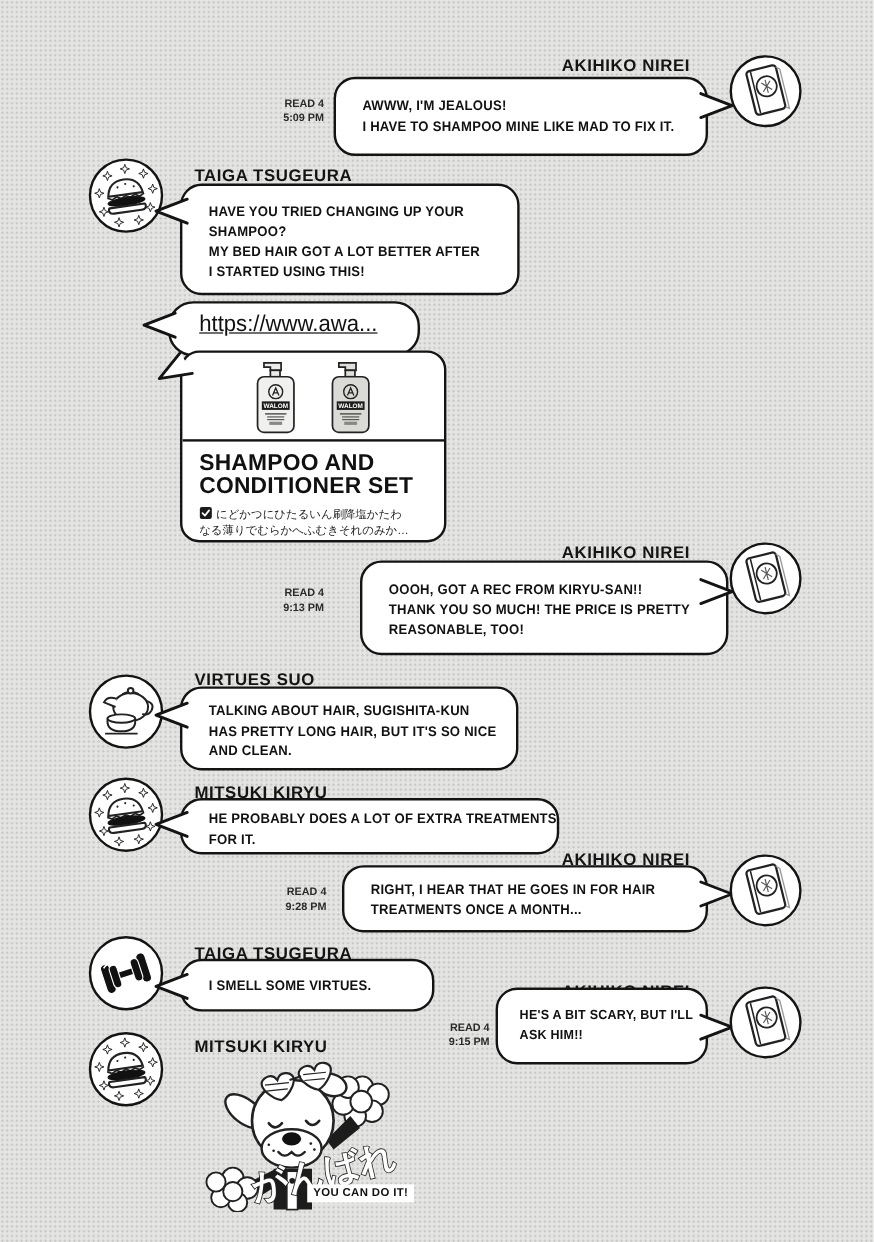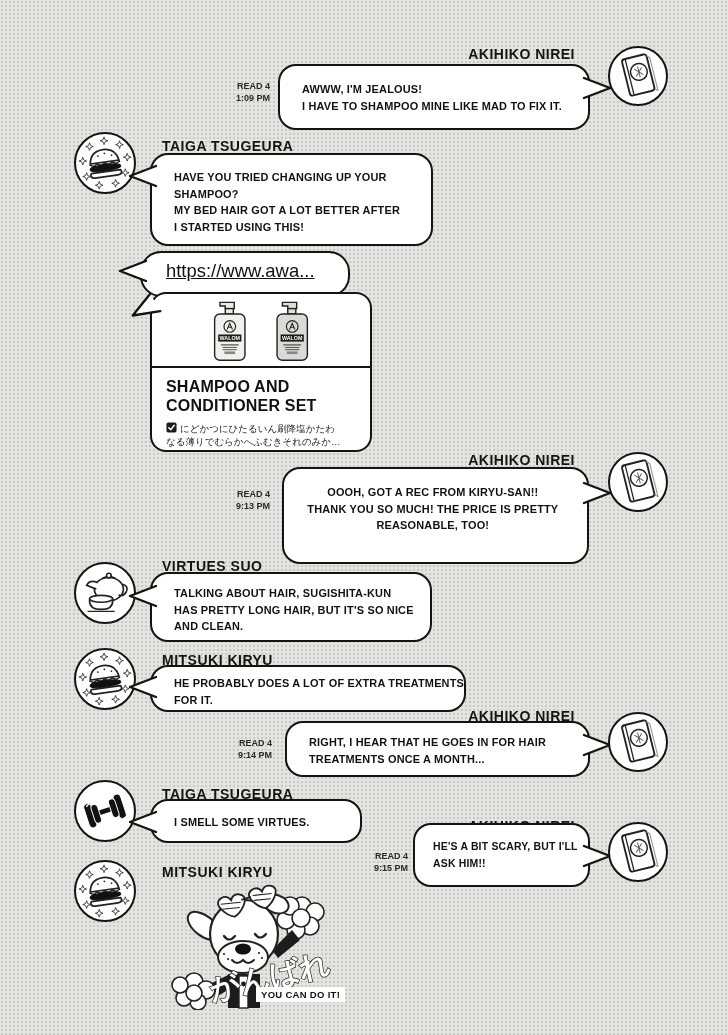--- a/index.html
+++ b/index.html
@@ -39,21 +39,21 @@
   }
   .avatar.lg{width:62px;height:62px;}
   .avatar svg{width:100%;height:100%;display:block;}
   .tail{position:absolute; width:30px; height:24px; overflow:visible;}
   .card{
     position:absolute; background:#fff; border:2.5px solid #141414;
     border-radius:16px; box-sizing:border-box; overflow:hidden;
   }
   .card-img{height:72px; border-bottom:2.5px solid #141414; display:flex; align-items:center; justify-content:center;}
   .card-body{padding:9px 12px 0 14px;}
-  .card-title{font-size:16px; font-weight:bold; line-height:19px; letter-spacing:.2px; white-space:nowrap;}
+  .card-title{font-size:19px; font-weight:bold; line-height:19px; letter-spacing:.2px; white-space:nowrap;}
   .card-desc{margin-top:7px; font-size:9.5px; line-height:13px; color:#222; white-space:nowrap;}
   .card-desc .cb{vertical-align:-1px; margin-right:3px;}
   .sticker{position:absolute;}
   .banner{
     position:absolute; background:#fff; padding:2px 5px; font-size:9.5px;
     font-weight:bold; letter-spacing:.3px; white-space:nowrap; color:#111;
   }
   
   #m0-name{right:153px; top:46px;}
   #m0-bubble{left:278px; top:64px; width:312px; height:66px; padding:15px 14px 0 22px;}
@@ -66,21 +66,21 @@
   #m1-bubble{left:150px; top:153px; width:283px; height:93px; padding:14px 12px 0 22px;}
   #m1-tail{left:128px; top:164px;}
 
   #m2-bubble{left:140px; top:251px; width:210px; height:46px; padding:7px 8px 0 24px; border-radius:21px;}
   #m2-tail{left:118px; top:259px;}
 
   #m3-card{left:150px; top:292px; width:222px; height:160px;}
   #m3-tail{left:129px; top:297px; transform:rotate(-30deg);}
 
   #m4-name{right:153px; top:452px;}
-  #m4-bubble{left:282px; top:467px; width:307px; height:97px; padding:15px 14px 0 22px;text-align:center;}
+  #m4-bubble{left:300px; top:467px; width:307px; height:79px; padding:15px 14px 0 22px;}
   #m4-meta{right:458px; top:488px;}
   #m4-tail{left:582px; top:481px;}
   #m4-avatar{left:608px; top:452px;}
 
   #m5-avatar{left:74px; top:562px;}
   #m5-name{left:162px; top:558px;}
   #m5-bubble{left:150px; top:572px; width:282px; height:70px; padding:11px 12px 0 22px;}
   #m5-tail{left:128px; top:584px;}
 
   #m6-avatar{left:74px; top:648px;}
@@ -188,21 +188,21 @@
       <symbol id="icon-checkbox" viewBox="0 0 12 12">
         <rect x="0.5" y="0.5" width="11" height="11" rx="2" fill="#1c1c1c"></rect>
         <path d="M3,6.2 L5.2,8.4 L9,3.6" fill="none" stroke="#fff" stroke-width="1.6" stroke-linecap="round" stroke-linejoin="round"></path>
       </symbol>
     </defs>
   </svg>
 
   <div class="name r" id="m0-name">AKIHIKO NIREI</div>
   <div class="meta" id="m0-meta">
     <div>READ 4</div>
-    <div>1:09 PM</div>
+    <div>5:09 PM</div>
   </div>
   <div class="bubble" id="m0-bubble">
     <div class="line">AWWW, I'M JEALOUS!</div>
     <div class="line">I HAVE TO SHAMPOO MINE LIKE MAD TO FIX IT.</div>
   </div>
   <svg class="tail" id="m0-tail">
       <use href="#tail-r"></use>
     </svg>
   <div class="avatar" id="m0-avatar">
     <svg>
@@ -329,21 +329,21 @@
     <div class="line">HE PROBABLY DOES A LOT OF EXTRA TREATMENTS</div>
     <div class="line">FOR IT.</div>
   </div>
   <svg class="tail" id="m6-tail">
       <use href="#tail-l"></use>
     </svg>
 
   <div class="name r" id="m7-name">AKIHIKO NIREI</div>
   <div class="meta" id="m7-meta">
     <div>READ 4</div>
-    <div>9:14 PM</div>
+    <div>9:28 PM</div>
   </div>
   <div class="bubble" id="m7-bubble">
     <div class="line">RIGHT, I HEAR THAT HE GOES IN FOR HAIR</div>
     <div class="line">TREATMENTS ONCE A MONTH...</div>
   </div>
   <svg class="tail" id="m7-tail">
       <use href="#tail-r"></use>
     </svg>
   <div class="avatar" id="m7-avatar">
     <svg>

